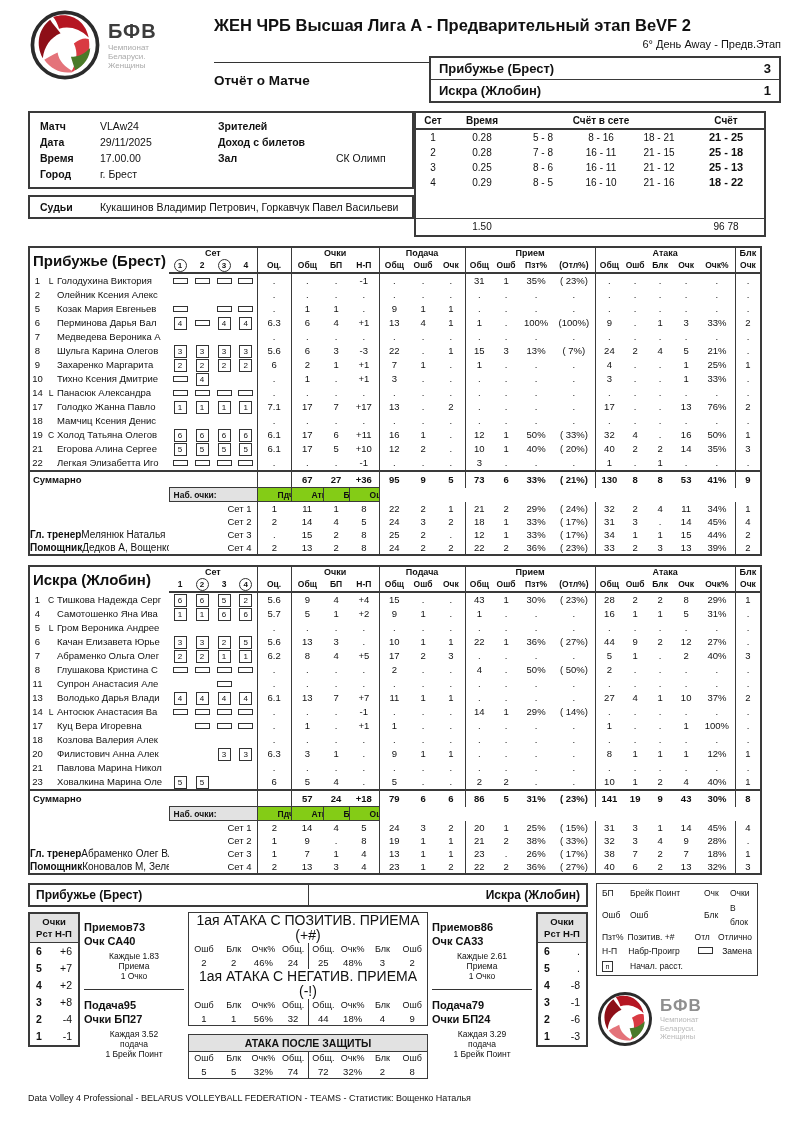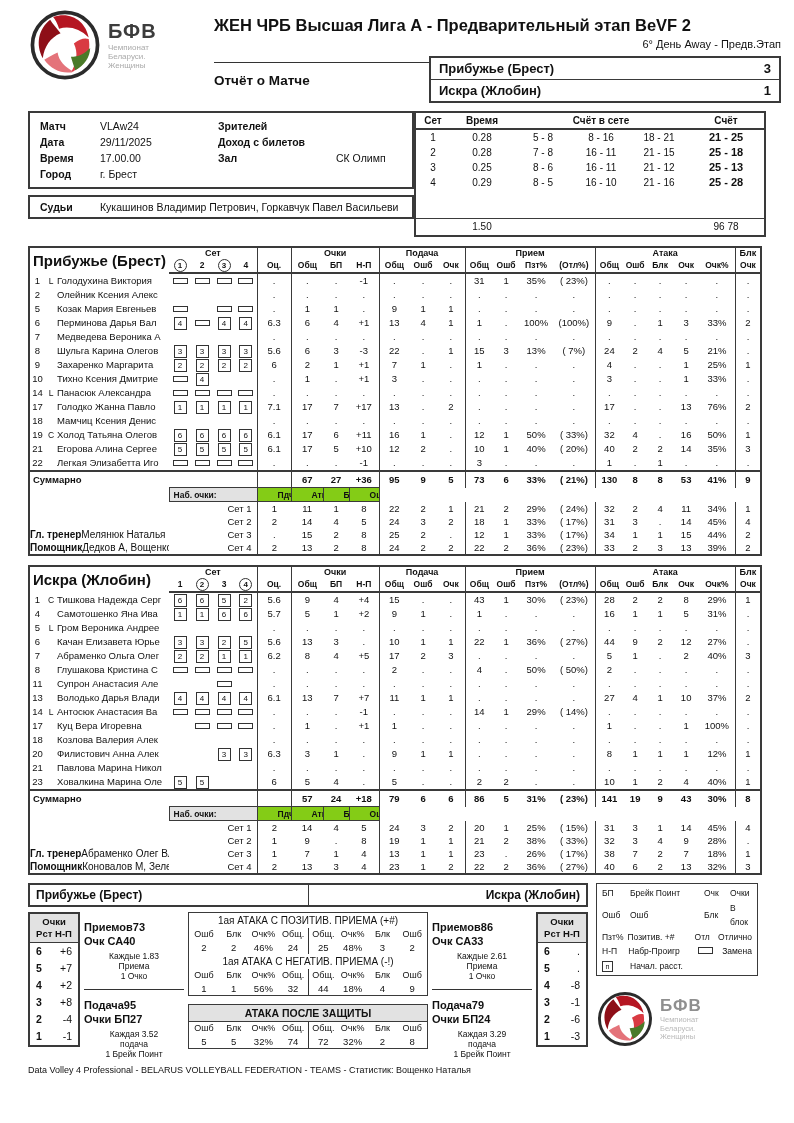--- a/index.html
+++ b/index.html
@@ -70,21 +70,21 @@
   .rhead{background:#e2e2e2;border-bottom:1.5px solid #3a3a3a;text-align:center;font-weight:bold;font-size:9.5px;line-height:12px;padding:2px 0;}
   .rrow{display:flex;justify-content:space-between;padding:0 6px;font-size:10.5px;line-height:17px;}
   .rnum{font-weight:bold;}
   .stats-col{width:100px;padding-top:8px;box-sizing:border-box;}
   .statline{display:flex;justify-content:flex-start;font-weight:bold;font-size:11px;line-height:14px;}
   .note{font-size:8.5px;text-align:center;line-height:10px;margin-top:3px;}
   .shr{border-top:1.5px solid #333;margin:8px 0 8px 0;}
   .attack-col{width:240px;}
   .abox{border:1.5px solid #3a3a3a;margin-bottom:8px;}
   .abox-title{background:#e2e2e2;border-bottom:1.5px solid #3a3a3a;text-align:center;font-weight:bold;font-size:10.5px;line-height:16px;}
-  .asub{text-align:center;font-size:10px;line-height:15px;}
+  .asub{text-align:center;font-size:14px;line-height:15px;}
   .agrid{display:grid;grid-template-columns:repeat(8,1fr);text-align:center;font-size:9.5px;line-height:13px;}
   .agrid .mid{border-left:1px solid #333;}
   .ah{font-size:9px;}
   .bottom-right{width:162px;}
   .legend-box{border:1.5px solid #3a3a3a;padding:2px 5px;font-size:8.5px;}
   .lrow{display:flex;align-items:center;line-height:14.5px;}
   .lk{width:28px;}
   .lv{width:74px;}
   .lk2{width:26px;}
   .lv2{flex:1;}
@@ -203,21 +203,21 @@
               <td>16 - 11</td>
               <td>21 - 12</td>
               <td class="bold">25 - 13</td>
             </tr>
             <tr>
               <td>4</td>
               <td>0.29</td>
               <td>8 - 5</td>
               <td>16 - 10</td>
               <td>21 - 16</td>
-              <td class="bold">25 - 28</td>
+              <td class="bold">18 - 22</td>
             </tr>
             <tr>
               <td class="spacer"></td>
               <td class="spacer"></td>
               <td class="spacer"></td>
               <td class="spacer"></td>
               <td class="spacer"></td>
               <td class="spacer"></td>
             </tr>
             <tr class="totrow">

